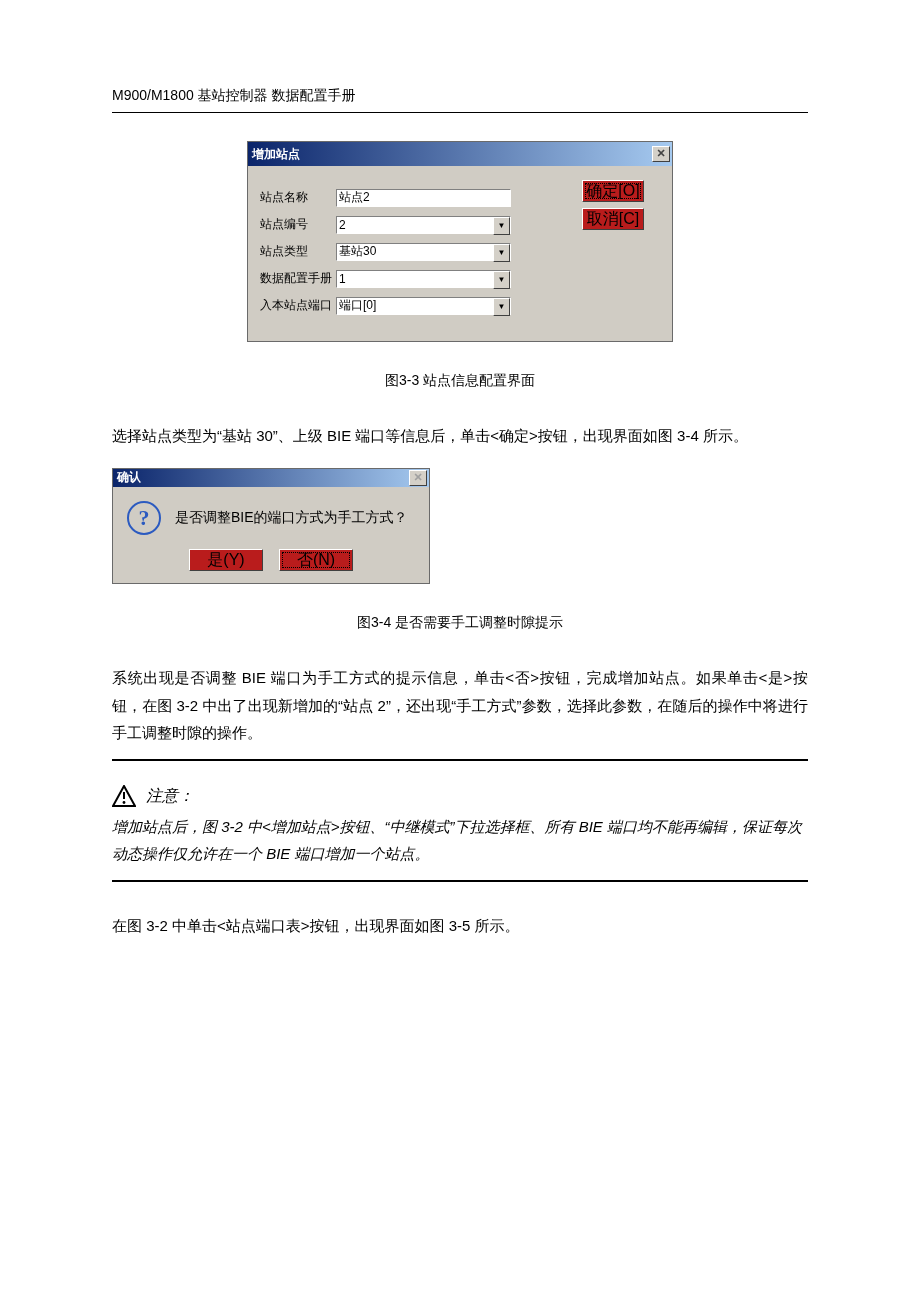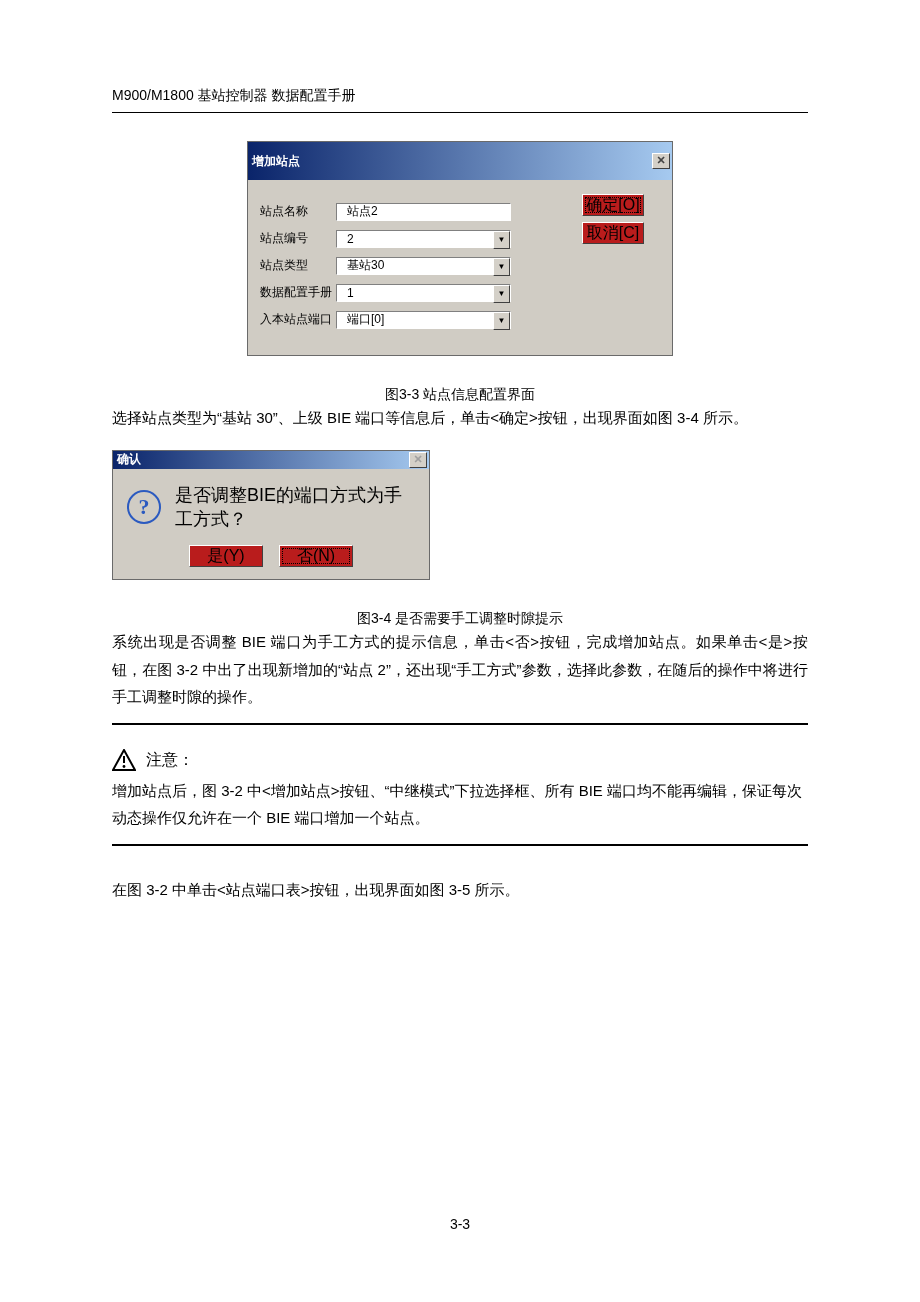--- a/index.html
+++ b/index.html
@@ -32,21 +32,21 @@
   }
   .dialog1 {
     width: 424px;
     border: 1px solid #6a6a6a;
     background: #d0ccc4;
     font-size: 12px;
   }
   .titlebar {
     display: flex;
     align-items: center;
-    height: 38px;
+    height: 24px;
     background: linear-gradient(to right, #0a246a, #a6caf0);
     color: #fff;
     font-weight: bold;
     padding: 0 2px;
   }
   .titlebar .title-text { flex: 1; padding-left: 2px; font-size:12px;}
   .closebtn {
     width: 16px;
     height: 14px;
     background: #d4d0c8;
@@ -85,21 +85,21 @@
     font-size: 12px;
   }
   .text-input, .combo-input {
     box-sizing: border-box;
     height: 18px;
     border: 1px solid #808080;
     border-right-color:#fff;
     border-bottom-color:#fff;
     background:#fff;
     font-size:12px;
-    padding:1px 10px;
+    padding:1px 2px;
     font-family: inherit;
   }
   .text-input { width: 175px; }
   .combo-wrap { position: relative; width: 175px; height:18px;}
   .combo-input { width: 175px; padding-right:17px;}
   .combo-arrow {
     position:absolute; right:1px; top:1px; width:15px; height:16px;
     background:#d4d0c8;
     border:1px solid #fff; border-right-color:#404040; border-bottom-color:#404040;
     display:flex; align-items:center; justify-content:center;
@@ -121,20 +121,21 @@
   }
   .winbtn-focus { outline:1px dotted #000; outline-offset:-4px;}
   .caption {
     text-align: center;
     font-size: 14px;
     margin-top: 30px;
   }
   .body-text {
     font-size: 15px;
     line-height: 1.85;
+    margin-top: 32px;
     text-align: justify;
   }
   .dialog2-wrap {
     margin-top: 18px;
     display:flex;
     justify-content:flex-start;
   }
   .dialog2 {
     width: 316px;
     border:1px solid #6a6a6a;
@@ -150,36 +151,37 @@
     padding: 14px 10px 8px 14px;
     display:flex;
     align-items:center;
   }
   .qicon {
     width:30px;height:30px;border:2px solid #2b5ac0;border-radius:50%;
     display:flex;align-items:center;justify-content:center;
     color:#2b5ac0;font-weight:bold;font-size:22px;font-family:"Times New Roman",serif;
     flex:0 0 auto; margin-right:14px;
   }
-  .msg-text {font-size:18px;}
+  .msg-text {font-size:14px;}
   .msg-btns {
     display:flex; justify-content:center; gap:16px;
     padding:6px 0 12px 0;
   }
   .msg-btns .winbtn { width:74px; height:22px; margin:0;}
   .hr-heavy {
     border:none;
     height:2px;
     background:#000;
     margin:12px 0;
   }
   .note-block {
     margin-top:20px;
     font-size:15px;
     line-height:1.85;
+    font-style:italic;
   }
   .note-head {
     display:flex;
     align-items:center;
     gap:10px;
     font-size:16px;
     margin-bottom:2px;
   }
   .warn-icon {
     width:24px;height:22px;display:inline-block;
@@ -294,14 +296,13 @@
       </span>
       <span>注意：</span>
     </div>
     <div>增加站点后，图 3-2 中&lt;增加站点&gt;按钮、“中继模式”下拉选择框、所有 BIE 端口均不能再编辑，保证每次动态操作仅允许在一个 BIE 端口增加一个站点。</div>
   </div>
 
   <hr class="hr-heavy">
 
   <div class="body-text" style="margin-top:30px;">在图 3-2 中单击&lt;站点端口表&gt;按钮，出现界面如图 3-5 所示。</div>
 
-  <div class="page-num">3-3</div>
 </div>
 
 </body></html>

